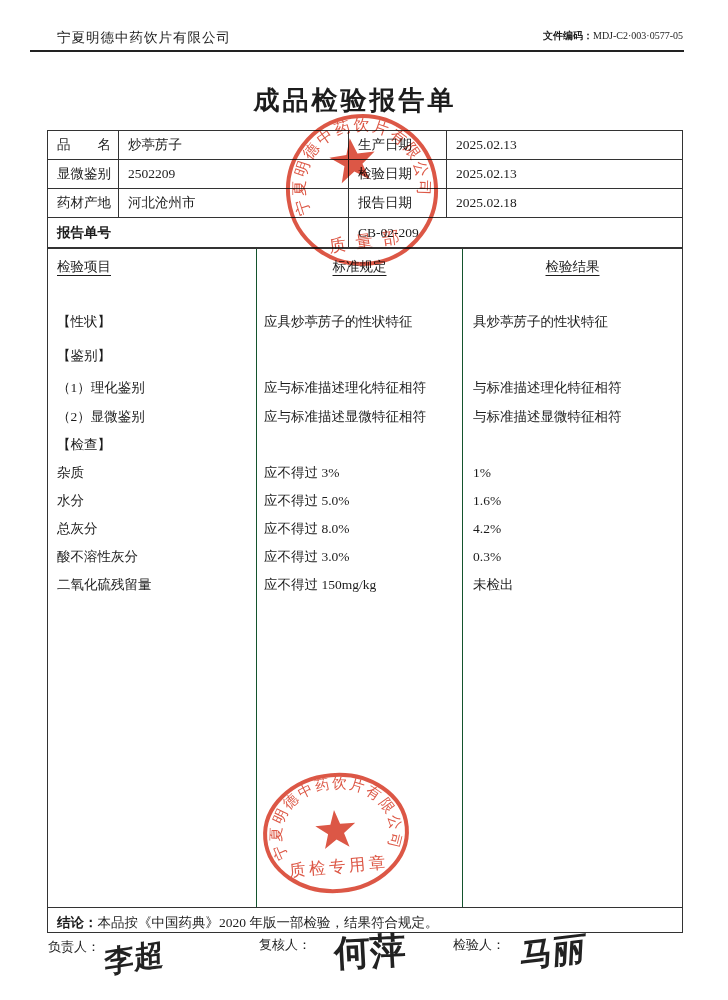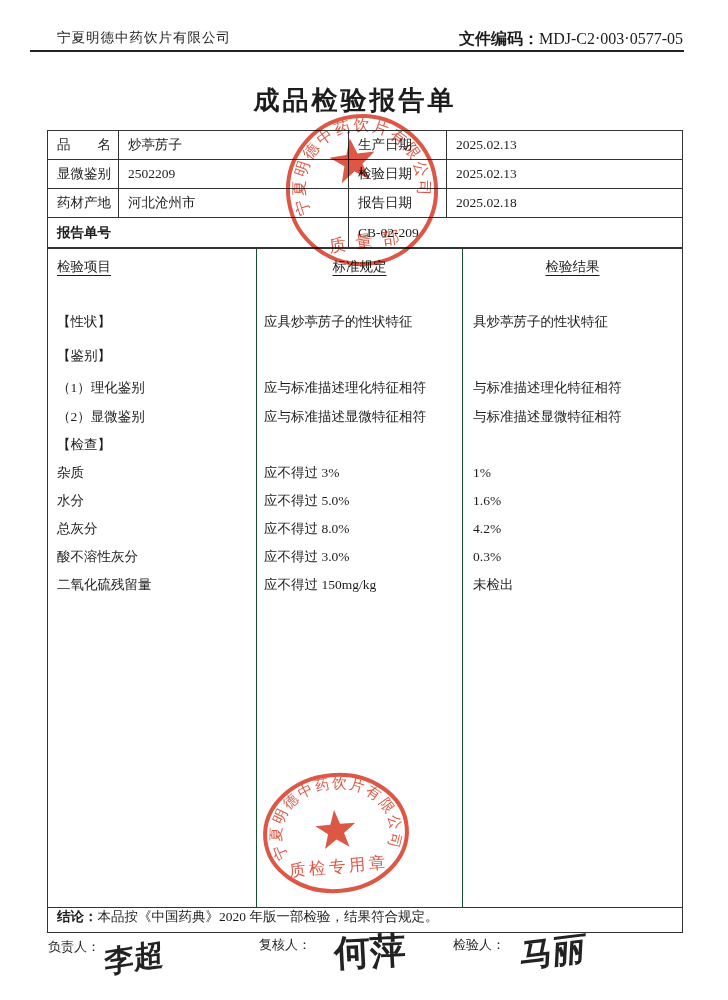--- a/index.html
+++ b/index.html
@@ -2,21 +2,21 @@
 <html><head>
 <meta charset="utf-8">
 <style>
   html,body{margin:0;padding:0;background:#ffffff;}
   .page{
     position:relative;width:710px;height:1000px;background:#ffffff;overflow:hidden;
     font-family:"Liberation Serif","DejaVu Serif",serif;color:#1c1c1c;
   }
   
   .hdr-company{position:absolute;left:57px;top:29px;font-size:13.5px;letter-spacing:1px;}
-  .hdr-code{position:absolute;right:27px;top:29px;font-size:16px;}
+  .hdr-code{position:absolute;right:27px;top:29px;font-size:10px;}
   .hdr-code .lbl{font-weight:bold;}
   .hdr-rule{position:absolute;left:30px;right:26px;top:50px;height:2px;background:#222;}
   
   .title{position:absolute;left:0;top:83px;width:100%;text-align:center;
          font-size:26px;font-weight:bold;letter-spacing:3px;}
   
   .info-table{
     position:absolute;left:47px;top:130px;width:636px;height:118px;
     display:grid;box-sizing:border-box;border:1px solid #333;
     grid-template-columns:71px 230px 98px 1fr;
@@ -45,21 +45,21 @@
   }
   .main-table .mcell.c1{padding-left:9px;}
   .main-table .mcell.c2{padding-left:7px;}
   .main-table .mcell.c3{padding-left:10px;border-right:none;}
   .main-table .mhead{align-items:flex-start;padding-top:9px;}
   .main-table .mhead span{text-decoration:underline;text-underline-offset:4px;}
   .main-table .mhead.c2,.main-table .mhead.c3{justify-content:center;padding-left:0;}
   
   .conclusion{
     position:absolute;left:47px;top:907px;width:636px;height:26px;
-    box-sizing:border-box;border:1px solid #333;display:flex;align-items:flex-start;
+    box-sizing:border-box;border:1px solid #333;display:flex;align-items:flex-end;
     padding-left:9px;font-size:13.5px;white-space:nowrap;
   }
   .conclusion .lbl{font-weight:bold;}
   
   .sig-label{position:absolute;font-size:13px;white-space:nowrap;}
   .sig-name{
     position:absolute;font-size:30px;font-weight:600;color:#222;white-space:nowrap;
     font-family:"DejaVu Sans","Liberation Sans",sans-serif;
   }
   #sig1{left:104px;top:938px;transform:rotate(-9deg) skewX(-8deg);}

